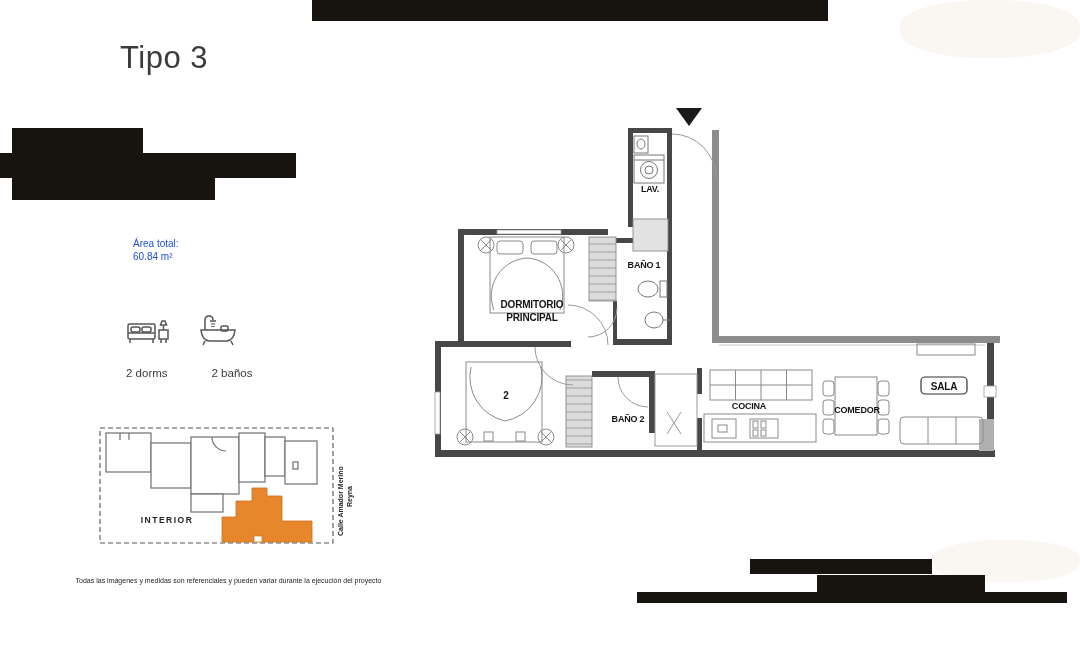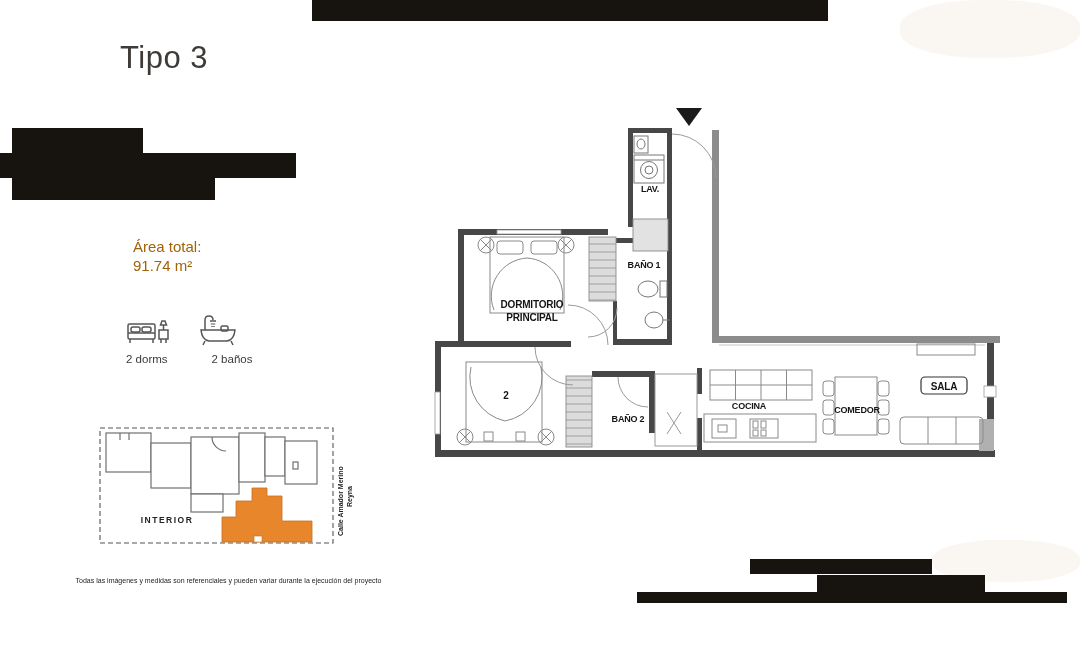--- a/index.html
+++ b/index.html
@@ -3,24 +3,24 @@
 <meta charset="utf-8">
 <style>
   html,body{margin:0;padding:0;background:#ffffff;}
   #canvas{
     position:relative;width:1080px;height:665px;background:#ffffff;overflow:hidden;
     font-family:"Liberation Sans",sans-serif;color:#3e3a38;
   }
   .bar{position:absolute;background:#17130e;}
   .smudge{position:absolute;background:#faf7f2;border-radius:45%;}
   #title{position:absolute;left:120px;top:40px;font-size:31px;font-weight:400;letter-spacing:.5px;color:#3e3a38;}
-  #area-block{position:absolute;left:133px;top:238px;font-size:15px;line-height:1.25;color:#a16207;}
+  #area-block{position:absolute;left:133px;top:238px;font-size:10px;line-height:1.25;color:#1d4ed8;}
   .feature{position:absolute;top:312px;width:70px;}
   .feature .f-icon{display:block;height:38px;}
-  .feature .f-label{display:block;font-size:11.5px;color:#3a3a3a;margin-top:3px;}
+  .feature .f-label{display:block;font-size:11.5px;color:#3a3a3a;margin-top:17px;}
   #feature-dorms{left:126px;}
   #feature-banos{left:197px;text-align:center;}
   #map-svg{position:absolute;left:96px;top:424px;}
   #plan-svg{position:absolute;left:425px;top:95px;}
   #disclaimer{position:absolute;left:36px;top:577px;width:385px;text-align:center;font-size:7px;color:#222;}
   .plan-label{font-family:"Liberation Sans",sans-serif;font-weight:bold;font-size:9px;fill:#141414;letter-spacing:-.2px;}
   .plan-label.big{font-size:10px;}
   .map-label{font-family:"Liberation Sans",sans-serif;font-weight:bold;fill:#222;}
   svg{display:block;}
 </style>
@@ -37,21 +37,21 @@
   <div class="bar" style="left:0;top:153px;width:296px;height:25px;"></div>
   <div class="bar" style="left:12px;top:178px;width:203px;height:22px;"></div>
   <div class="bar" style="left:750px;top:559px;width:182px;height:15px;"></div>
   <div class="bar" style="left:817px;top:575px;width:168px;height:18px;"></div>
   <div class="bar" style="left:637px;top:592px;width:430px;height:11px;"></div>
 
   <div id="title">Tipo 3</div>
 
   <div id="area-block">
     <span>Área total:</span><br>
-    <span>91.74 m²</span>
+    <span>60.84 m²</span>
   </div>
 
   <div class="feature" id="feature-dorms">
     <span class="f-icon">
       <svg width="44" height="38" viewBox="0 0 44 38" fill="none" stroke="#555" stroke-width="1.5">
         <rect x="2" y="12" width="27" height="15" rx="1.5"></rect>
         <rect x="5" y="15" width="9" height="5" rx="2"></rect>
         <rect x="16" y="15" width="9" height="5" rx="2"></rect>
         <path d="M2 21 H29"></path>
         <path d="M4 27 V31 M27 27 V31"></path>

